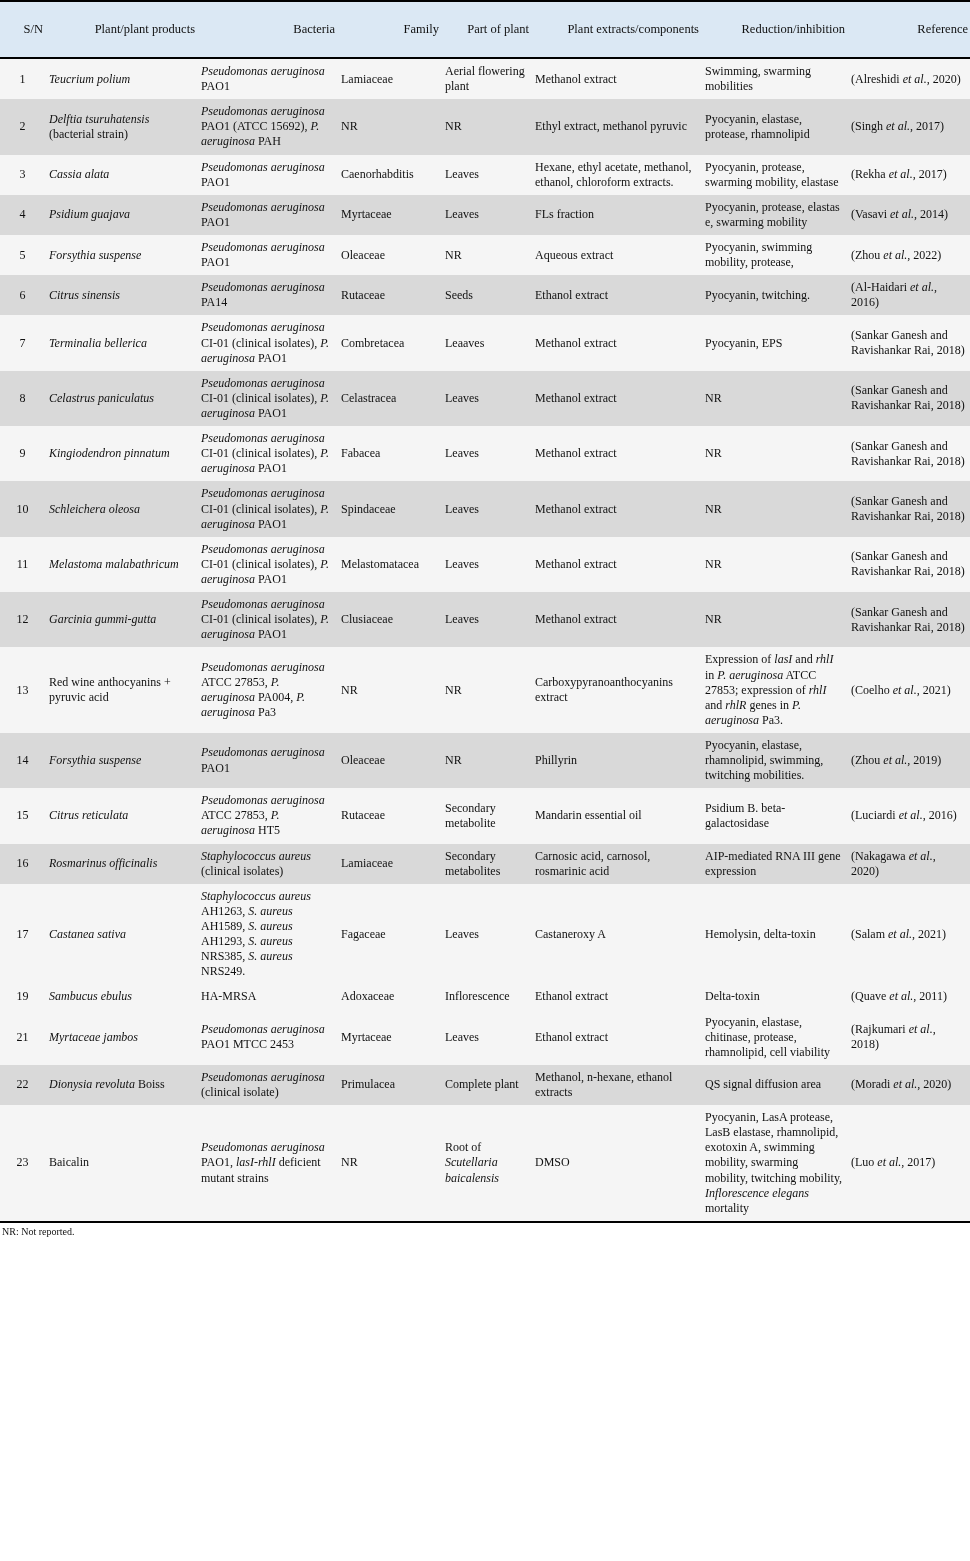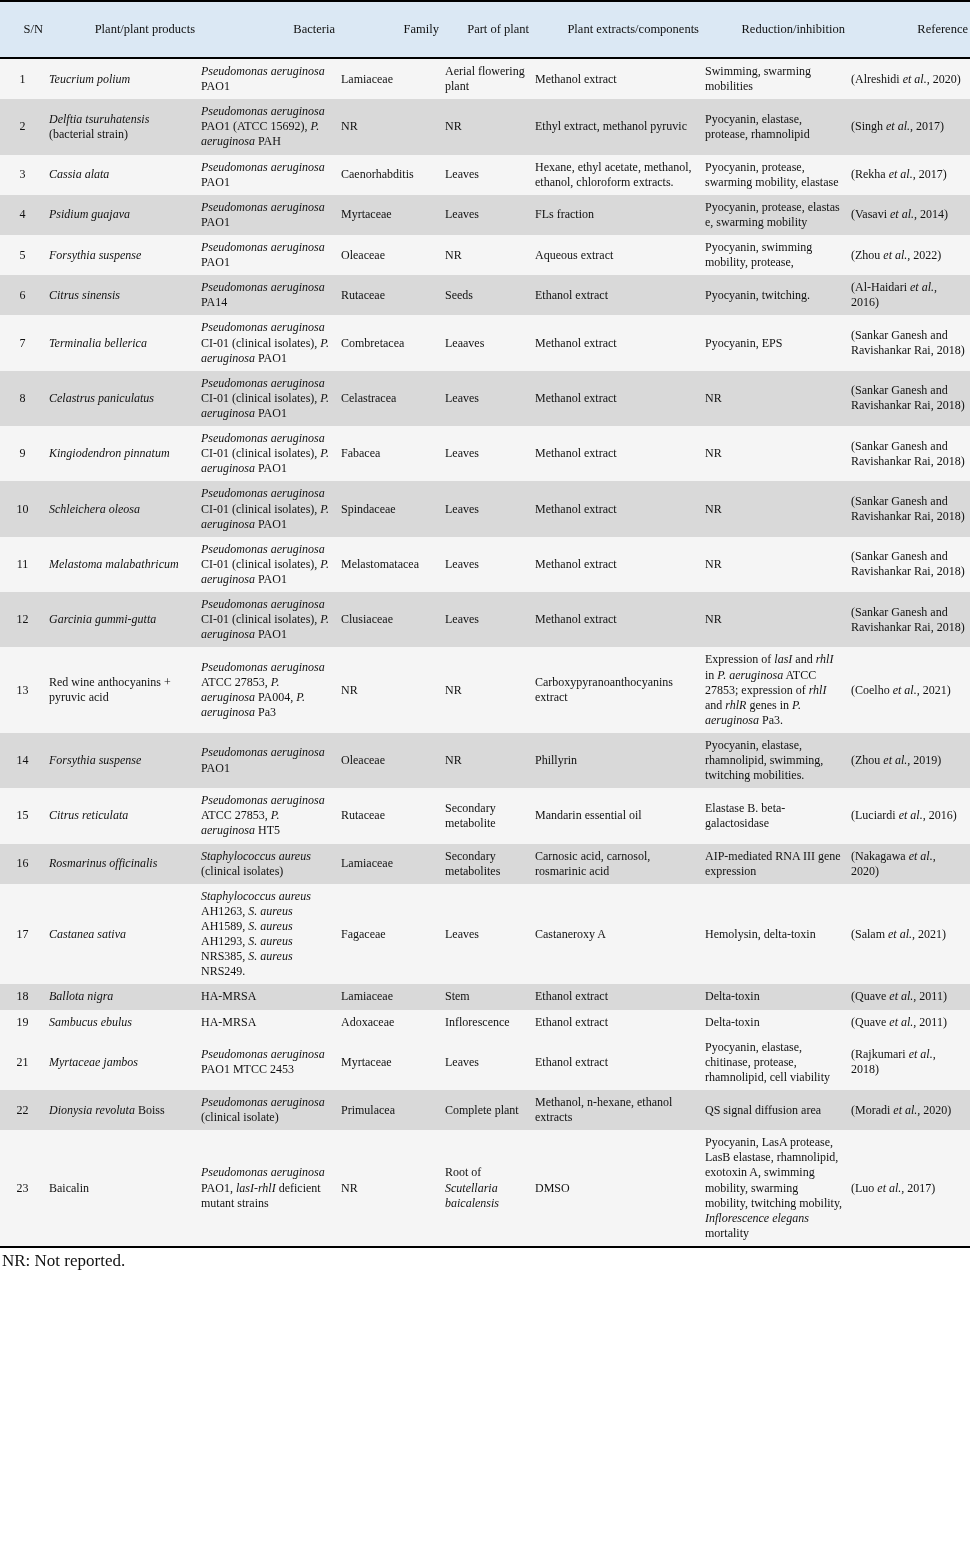--- a/index.html
+++ b/index.html
@@ -38,21 +38,21 @@
     padding: 5px 4px;
     vertical-align: middle;
     text-align: left;
     word-wrap: break-word;
   }
   tbody tr.odd  { background: var(--row-odd,  #f5f5f5); }
   tbody tr.even { background: var(--row-even, #d9d9d9); }
   td.sn { text-align: center; }
   .it { font-style: italic; }
   .footnote {
-    font-size: 17px;
+    font-size: 10px;
     padding: 3px 2px 4px 2px;
     line-height: 1.2;
   }
 </style>
 </head>
 <body>
 
 <div class="page">
   <table class="data-table">
     <colgroup>
@@ -218,21 +218,21 @@
           <td>Pyocyanin, elastase, rhamnolipid, swimming, twitching mobilities.</td>
           <td>(Zhou <span class="it">et al.</span>, 2019)</td>
         </tr>
         <tr class="odd">
           <td class="sn">15</td>
           <td><span class="it">Citrus reticulata</span></td>
           <td><span class="it">Pseudomonas aeruginosa</span> ATCC 27853, <span class="it">P. aeruginosa</span> HT5</td>
           <td>Rutaceae</td>
           <td>Secondary metabolite</td>
           <td>Mandarin essential oil</td>
-          <td>Elastase B. beta-galactosidase</td>
+          <td>Psidium B. beta-galactosidase</td>
           <td>(Luciardi <span class="it">et al.</span>, 2016)</td>
         </tr>
         <tr class="even">
           <td class="sn">16</td>
           <td><span class="it">Rosmarinus officinalis</span></td>
           <td><span class="it">Staphylococcus aureus</span> (clinical isolates)</td>
           <td>Lamiaceae</td>
           <td>Secondary metabolites</td>
           <td>Carnosic acid, carnosol, rosmarinic acid</td>
           <td>AIP-mediated RNA III gene expression</td>
@@ -241,30 +241,20 @@
         <tr class="odd">
           <td class="sn">17</td>
           <td><span class="it">Castanea sativa</span></td>
           <td><span class="it">Staphylococcus aureus</span> AH1263, <span class="it">S. aureus</span> AH1589, <span class="it">S. aureus</span> AH1293, <span class="it">S. aureus</span> NRS385, <span class="it">S. aureus</span> NRS249.</td>
           <td>Fagaceae</td>
           <td>Leaves</td>
           <td>Castaneroxy A</td>
           <td>Hemolysin, delta-toxin</td>
           <td>(Salam <span class="it">et al.</span>, 2021)</td>
         </tr>
-        <tr class="even">
-          <td class="sn">18</td>
-          <td><span class="it">Ballota nigra</span></td>
-          <td>HA-MRSA</td>
-          <td>Lamiaceae</td>
-          <td>Stem</td>
-          <td>Ethanol extract</td>
-          <td>Delta-toxin</td>
-          <td>(Quave <span class="it">et al.</span>, 2011)</td>
-        </tr>
         <tr class="odd">
           <td class="sn">19</td>
           <td><span class="it">Sambucus ebulus</span></td>
           <td>HA-MRSA</td>
           <td>Adoxaceae</td>
           <td>Inflorescence</td>
           <td>Ethanol extract</td>
           <td>Delta-toxin</td>
           <td>(Quave <span class="it">et al.</span>, 2011)</td>
         </tr>

